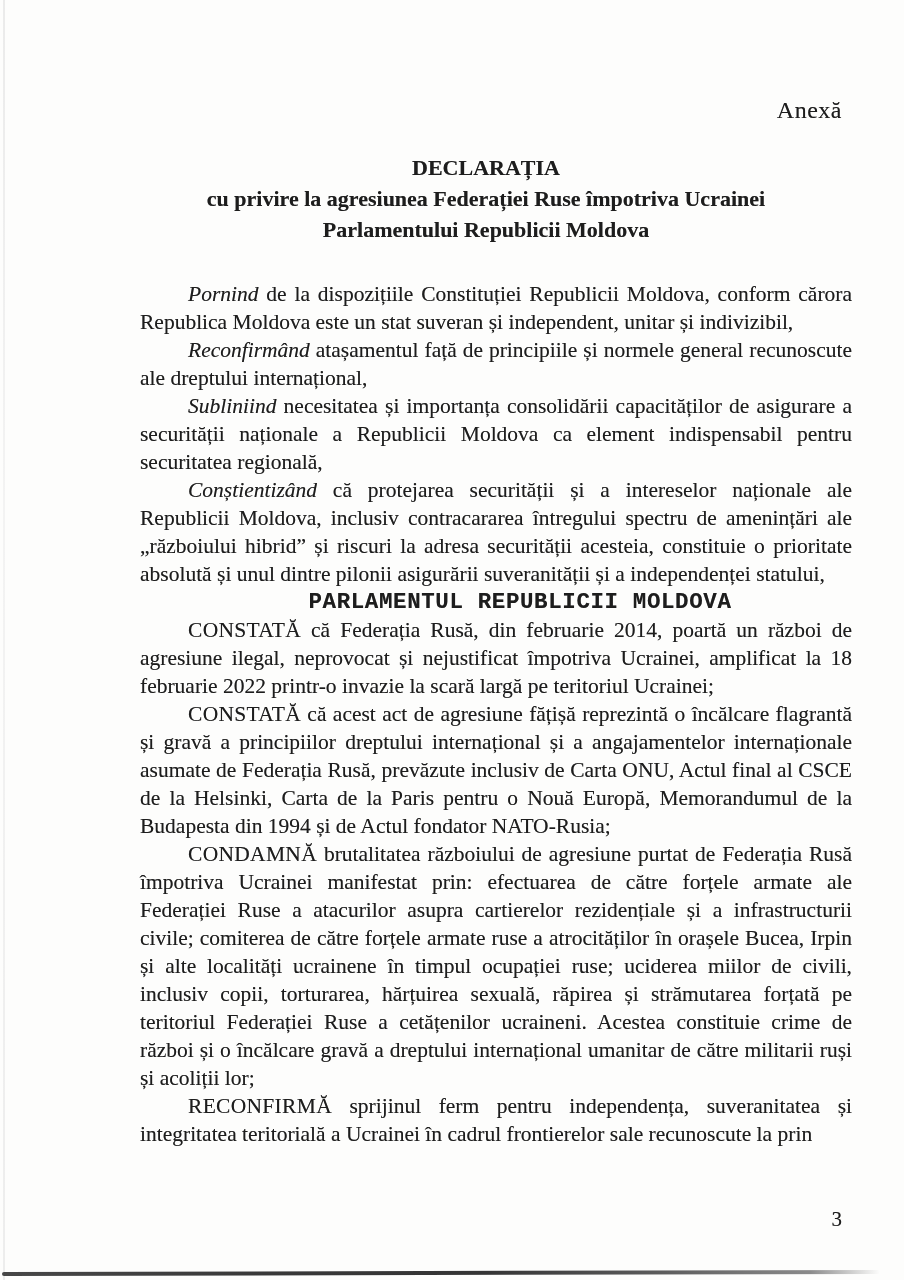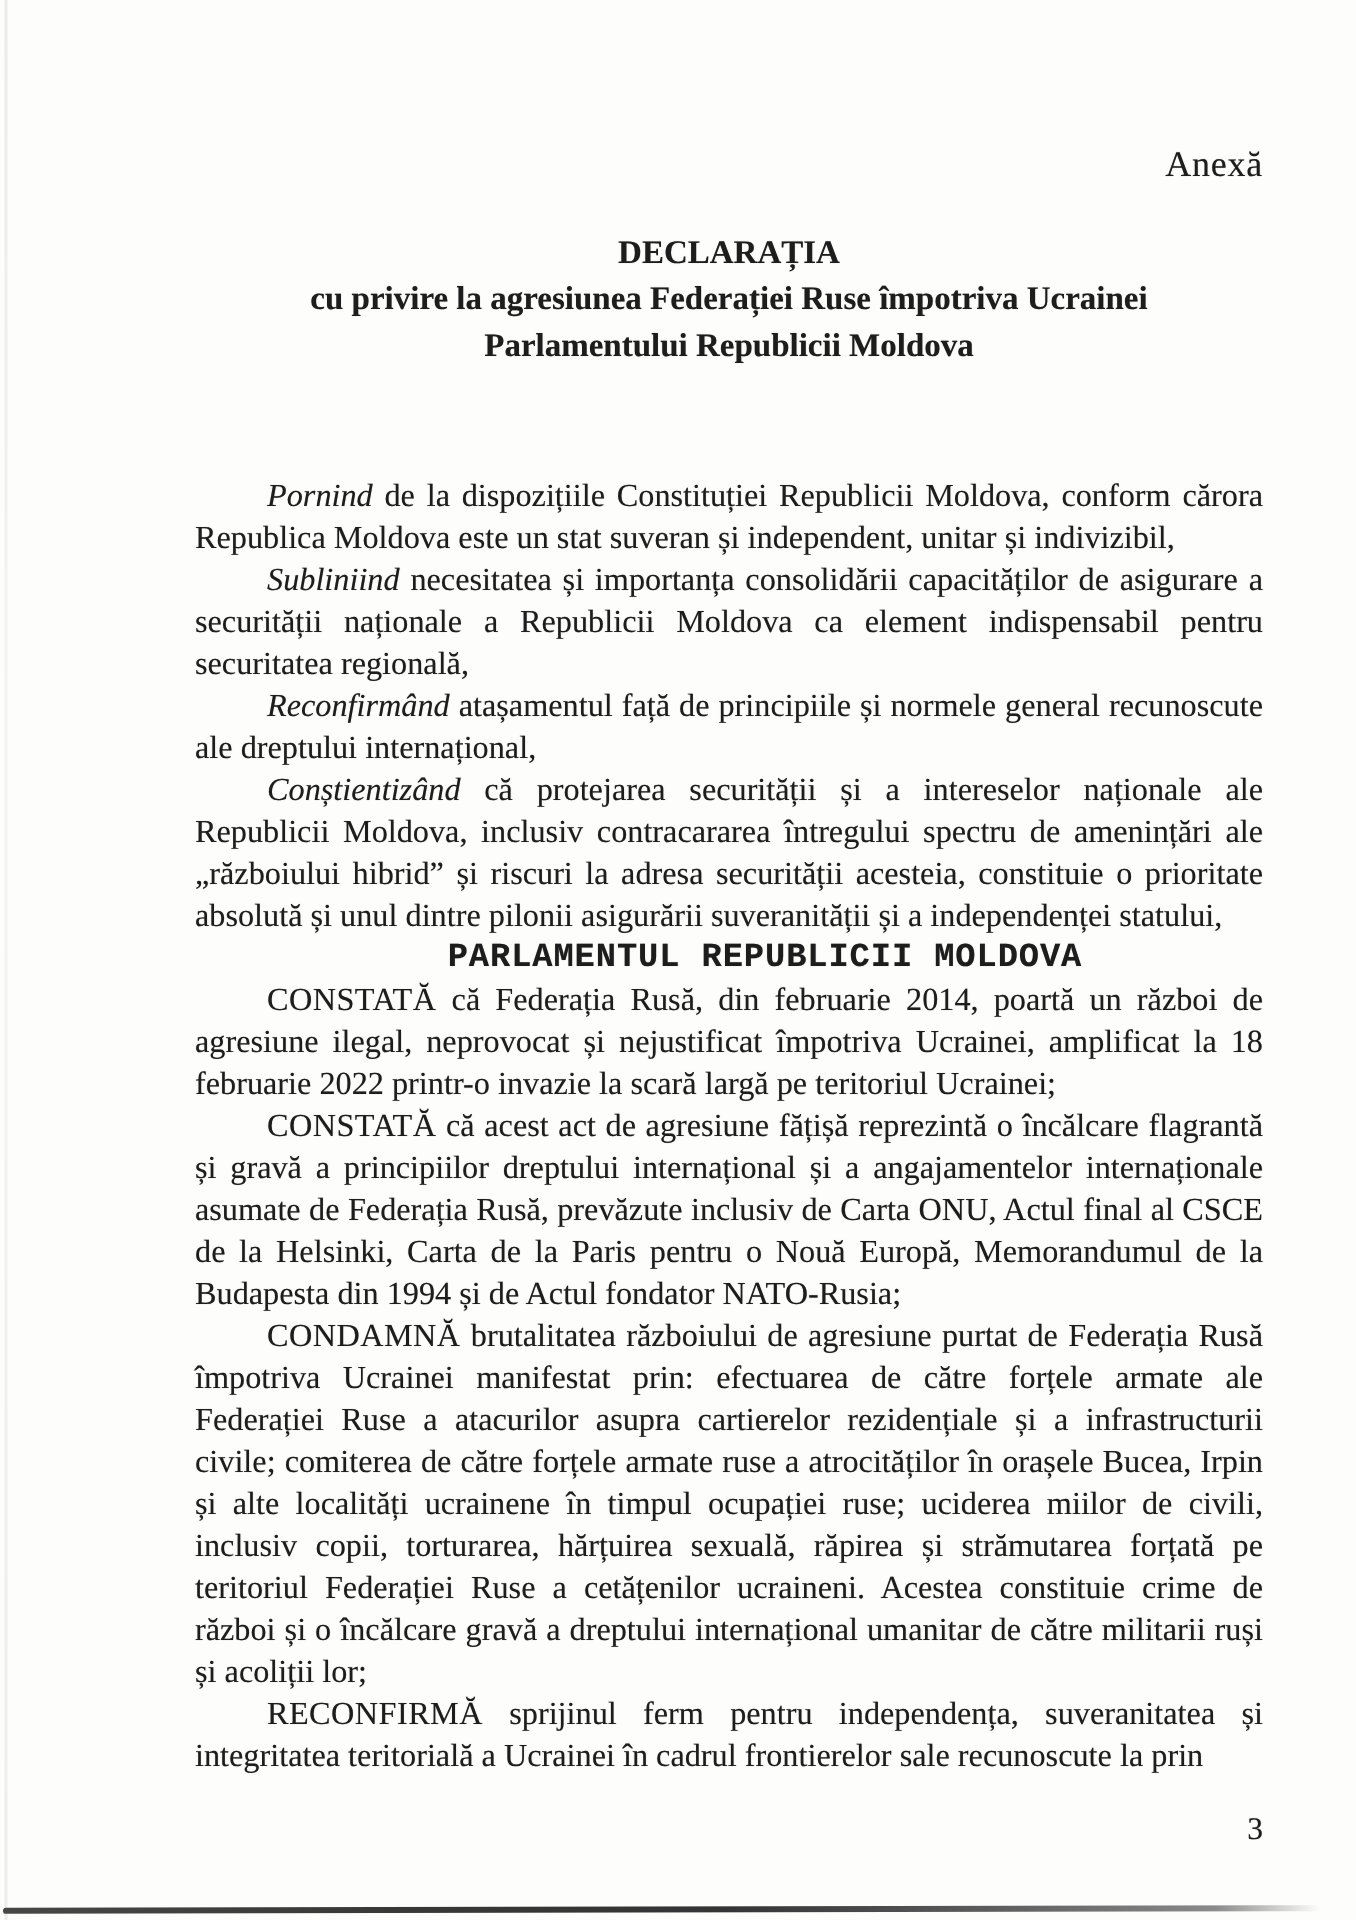--- a/index.html
+++ b/index.html
@@ -40,26 +40,25 @@
     left: 130px;
     width: 712px;
     text-align: center;
     font-weight: bold;
     font-size: 22px;
     line-height: 31px;
   }
   .doc-body {
     position: absolute;
     top: 280px;
-    left: 130px;
+    left: 140px;
     width: 712px;
     font-size: 21.5px;
     line-height: 28px;
     text-align: justify;
-    margin-top: 36px;
   }
   .doc-body p {
     margin: 0;
     padding: 0;
     text-indent: 48px;
   }
   .lead-italic {
     font-style: italic;
   }
   .lead-caps {
@@ -105,23 +104,23 @@
   <div class="title-block">
     <div>DECLARAȚIA</div>
     <div>cu privire la agresiunea Federației Ruse împotriva Ucrainei</div>
     <div>Parlamentului Republicii Moldova</div>
   </div>
 
   <div class="doc-body">
 
     <p><span class="lead-italic">Pornind</span><span> de la dispozițiile Constituției Republicii Moldova, conform cărora Republica Moldova este un stat suveran și independent, unitar și indivizibil,</span></p>
 
+    <p><span class="lead-italic">Reconfirmând</span><span> atașamentul față de principiile și normele general recunoscute ale dreptului internațional,</span></p>
+
     <p><span class="lead-italic">Subliniind</span><span> necesitatea și importanța consolidării capacităților de asigurare a securității naționale a Republicii Moldova ca element indispensabil pentru securitatea regională,</span></p>
-
-    <p><span class="lead-italic">Reconfirmând</span><span> atașamentul față de principiile și normele general recunoscute ale dreptului internațional,</span></p>
 
     <p><span class="lead-italic">Conștientizând</span><span> că protejarea securității și a intereselor naționale ale Republicii Moldova, inclusiv contracararea întregului spectru de amenințări ale „războiului hibrid” și riscuri la adresa securității acesteia, constituie o prioritate absolută și unul dintre pilonii asigurării suveranității și a independenței statului,</span></p>
 
     <p class="section-heading">PARLAMENTUL REPUBLICII MOLDOVA</p>
 
     <p><span class="lead-caps">CONSTATĂ</span><span> că Federația Rusă, din februarie 2014, poartă un război de agresiune ilegal, neprovocat și nejustificat împotriva Ucrainei, amplificat la 18 februarie 2022 printr-o invazie la scară largă pe teritoriul Ucrainei;</span></p>
 
     <p><span class="lead-caps">CONSTATĂ</span><span> că acest act de agresiune fățișă reprezintă o încălcare flagrantă și gravă a principiilor dreptului internațional și a angajamentelor internaționale asumate de Federația Rusă, prevăzute inclusiv de Carta ONU, Actul final al CSCE de la Helsinki, Carta de la Paris pentru o Nouă Europă, Memorandumul de la Budapesta din 1994 și de Actul fondator NATO-Rusia;</span></p>
 
     <p><span class="lead-caps">CONDAMNĂ</span><span> brutalitatea războiului de agresiune purtat de Federația Rusă împotriva Ucrainei manifestat prin: efectuarea de către forțele armate ale Federației Ruse a atacurilor asupra cartierelor rezidențiale și a infrastructurii civile; comiterea de către forțele armate ruse a atrocităților în orașele Bucea, Irpin și alte localități ucrainene în timpul ocupației ruse; uciderea miilor de civili, inclusiv copii, torturarea, hărțuirea sexuală, răpirea și strămutarea forțată pe teritoriul Federației Ruse a cetățenilor ucraineni. Acestea constituie crime de război și o încălcare gravă a dreptului internațional umanitar de către militarii ruși și acoliții lor;</span></p>

